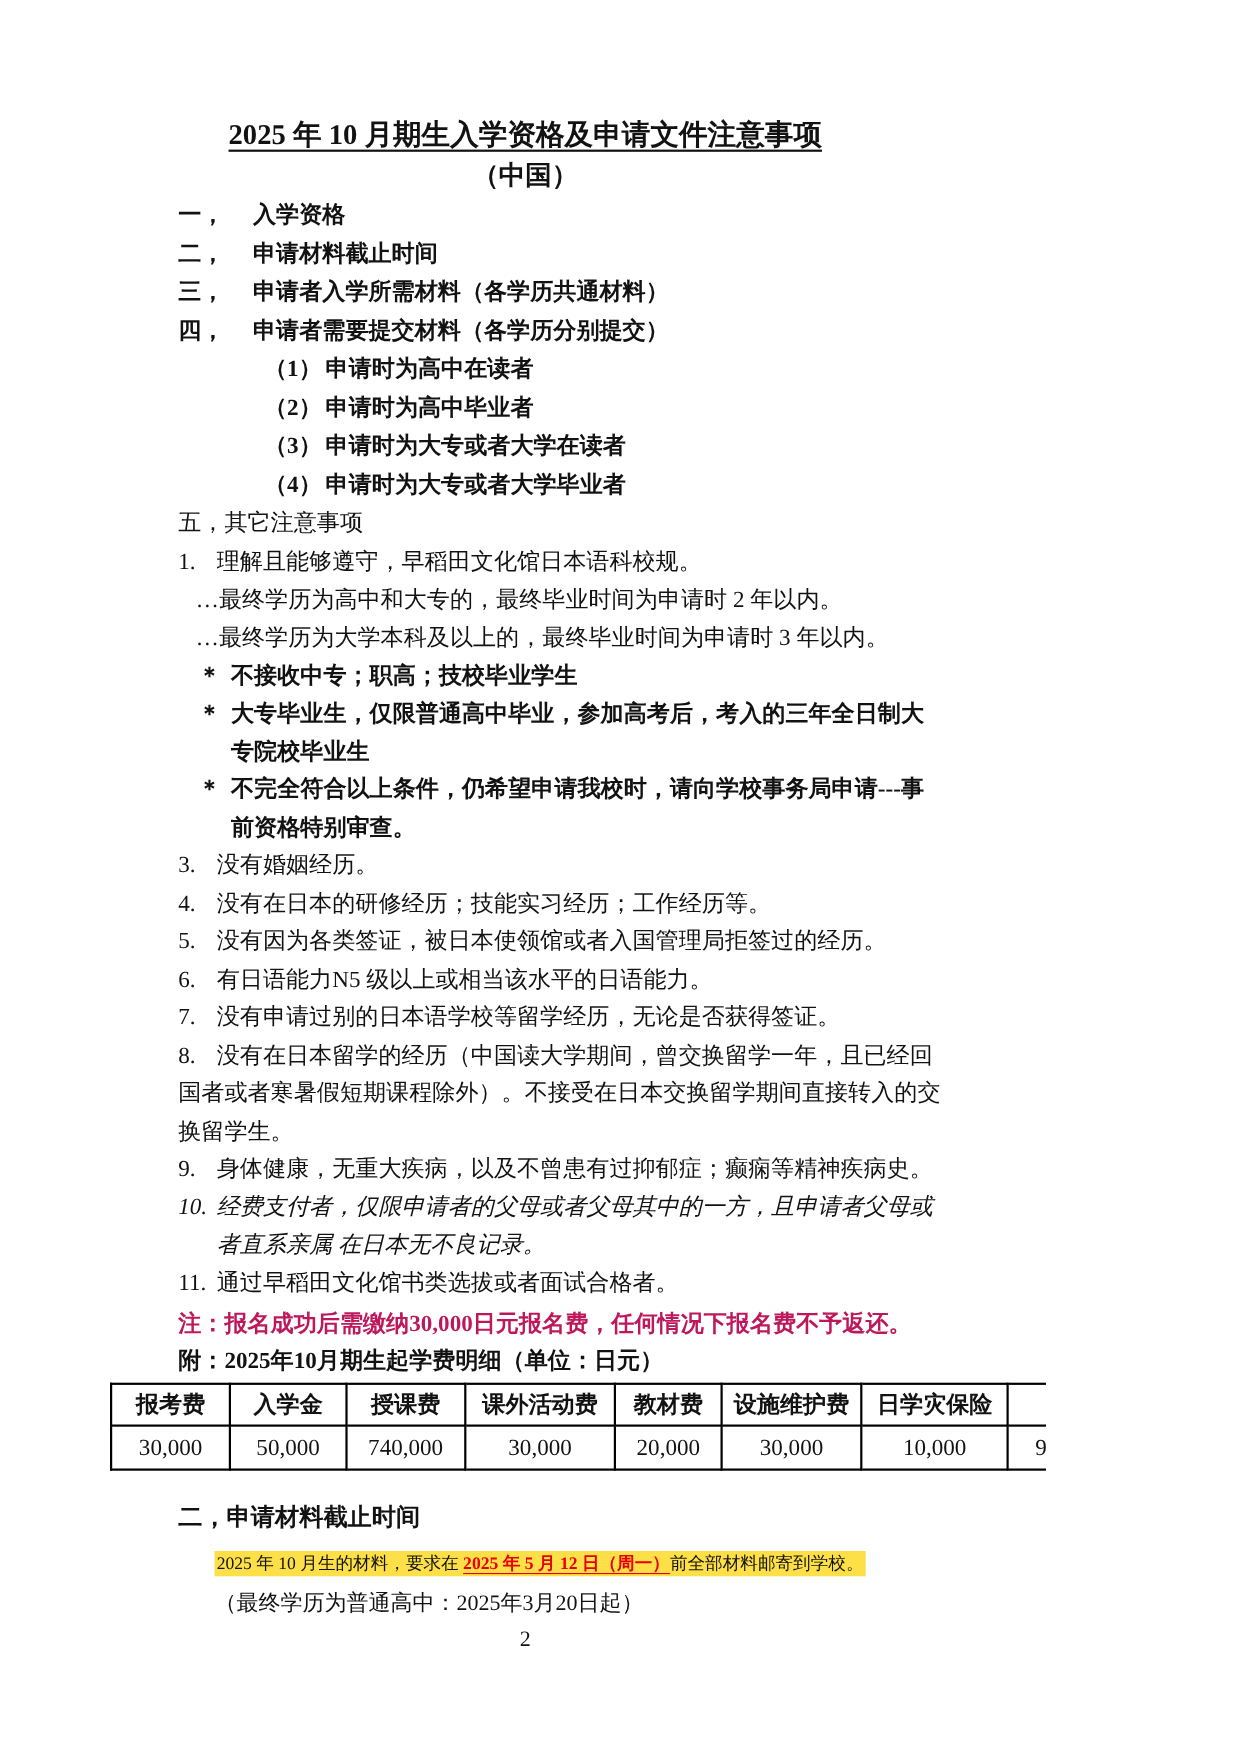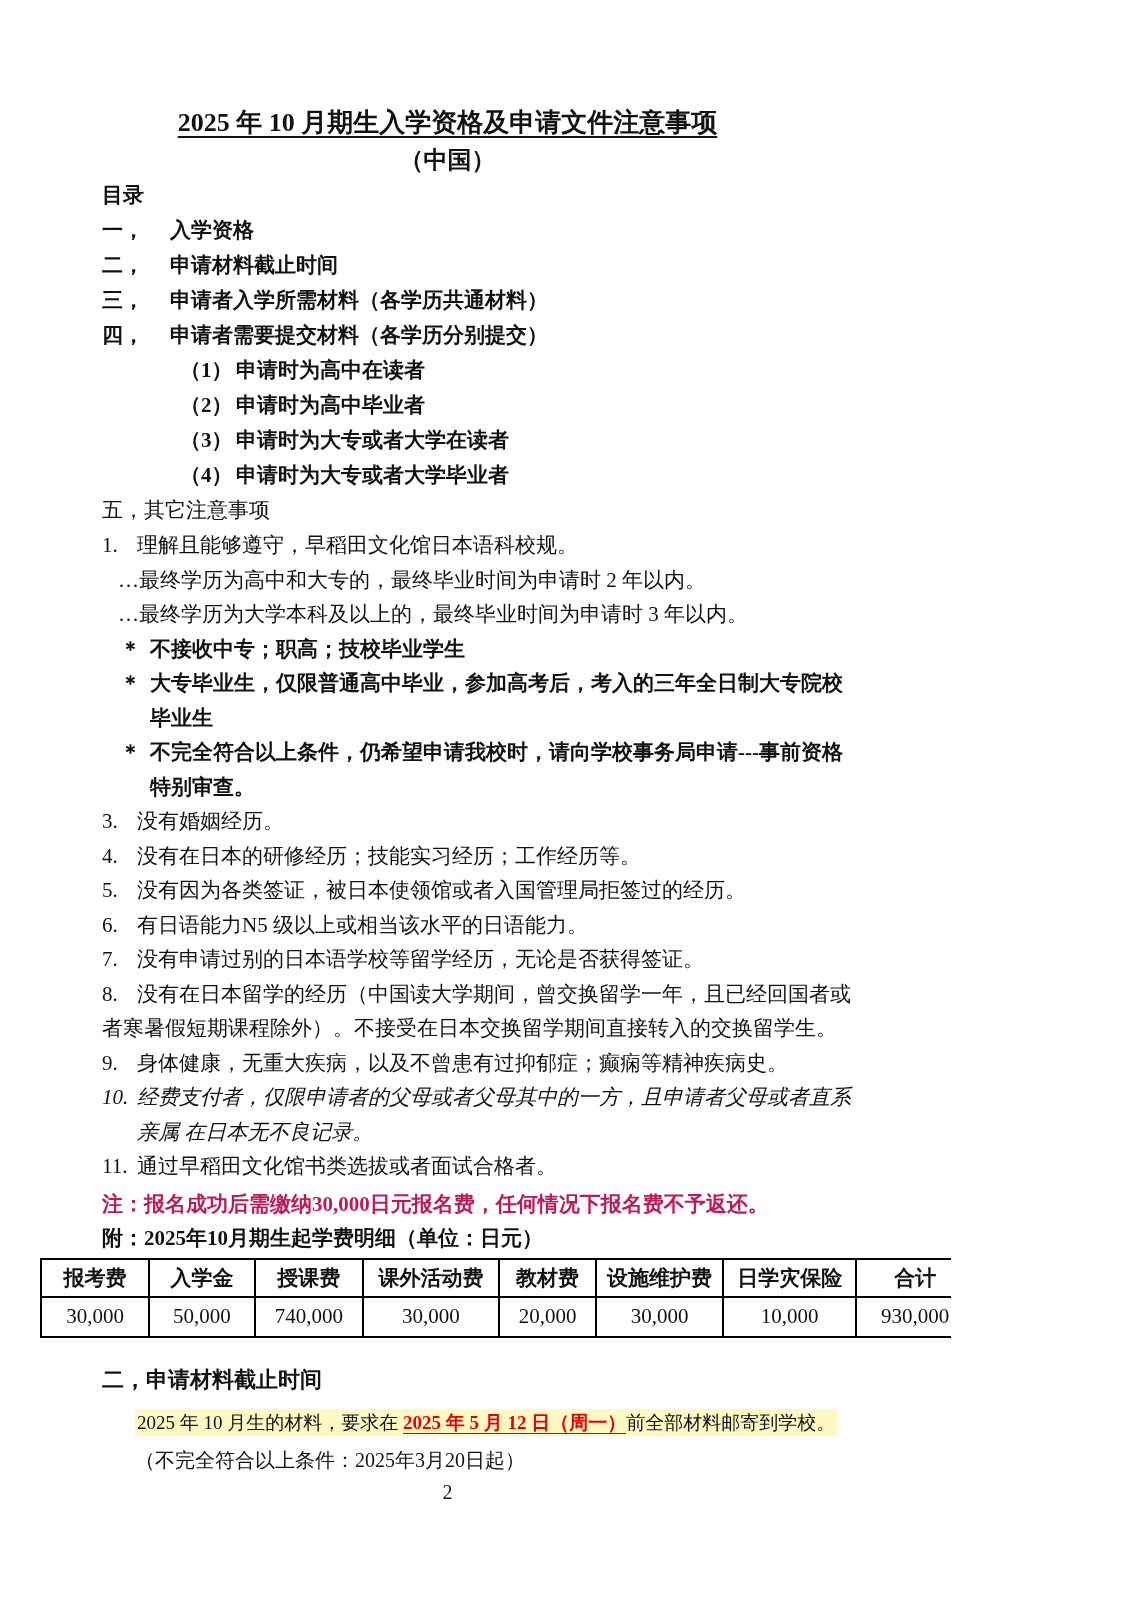--- a/index.html
+++ b/index.html
@@ -1,18 +1,18 @@
 <!DOCTYPE html>
 <html><head>
 <meta charset="utf-8">
 <style>
   html,body{margin:0;padding:0;background:#ffffff;}
   .page{
     width:951px;height:1600px;box-sizing:border-box;
-    padding:104px 96px 0 40px;
+    padding:104px 96px 0 100px;
     font-family:"Liberation Serif","DejaVu Serif",serif;
     color:#121212;position:relative;overflow:hidden;background:#ffffff;
   }
   .title{text-align:center;font-size:26px;font-weight:bold;line-height:38px;}
   .title .u{text-decoration:underline;text-underline-offset:5px;}
   .subtitle{text-align:center;font-size:24px;font-weight:bold;line-height:36px;}
   .toc-heading{margin-left:62px;font-size:21px;font-weight:bold;line-height:35px;}
   .toc-row{margin-left:62px;font-size:21px;font-weight:bold;line-height:35px;display:flex;}
   .toc-num{width:68px;flex:none;}
   .toc-sub{margin-left:140px;font-size:21px;font-weight:bold;line-height:35px;display:flex;}
@@ -29,34 +29,33 @@
   .star{margin-left:80px;font-size:21px;line-height:34.5px;font-weight:bold;display:flex;}
   .star .mk{width:30px;flex:none;}
   .red-note{margin-left:62px;color:#be185d;font-weight:bold;font-size:21px;line-height:36px;margin-top:2px;}
   .fees-cap{margin-left:62px;font-weight:bold;font-size:21px;line-height:32px;}
   table.fees{width:935px;border-collapse:collapse;margin-top:4px;table-layout:fixed;border-radius:19px;}
   table.fees th,table.fees td{border:2px solid #000;text-align:center;font-size:21px;padding:0;}
   table.fees th{height:36px;font-weight:bold;}
   table.fees td{height:38px;font-weight:normal;margin-left:34px;}
   .sec2-head{margin:24px 0 0 62px;font-weight:bold;font-size:22px;line-height:36px;}
   .deadline-wrap{margin:8px 0 0 95px;line-height:34px;}
-  .deadline{background:#fef9c3;font-size:19px;padding:3px 2px;white-space:nowrap;}
+  .deadline{background:#fde047;font-size:16px;padding:3px 2px;white-space:nowrap;}
   .deadline .date{color:#e80000;font-weight:bold;text-decoration:underline;text-underline-offset:4px;}
   .mat-note{margin-left:95px;font-size:20px;line-height:33px;margin-top:3px;}
   .pageno{text-align:center;font-size:20px;line-height:26px;margin-top:2px;}
 </style>
 </head>
 <body>
 
 <div class="page">
 
   <div class="title"><span class="u">2025 年 10 月期生入学资格及申请文件注意事项</span></div>
   <div class="subtitle">（中国）</div>
 
-  <div class="toc-heading">目录</div>
 
   <div class="toc-row">
     <span class="toc-num">一，</span>
     <span>入学资格</span>
   </div>
   <div class="toc-row">
     <span class="toc-num">二，</span>
     <span>申请材料截止时间</span>
   </div>
   <div class="toc-row">
@@ -171,17 +170,17 @@
     </tr>
   </tbody>
     </table>
 
   <div class="sec2-head">二，申请材料截止时间</div>
 
   <div class="deadline-wrap">
     <span class="deadline"><span>2025 年 10 月生的材料，要求在 </span><span class="date">2025 年 5 月 12 日（周一）</span><span>前全部材料邮寄到学校。</span></span>
   </div>
 
-  <div class="mat-note">（不完全符合以上条件：2025年3月20日起）</div>
+  <div class="mat-note">（最终学历为普通高中：2025年3月20日起）</div>
 
   <div class="pageno">2</div>
 
 </div>
 
 </body></html>

